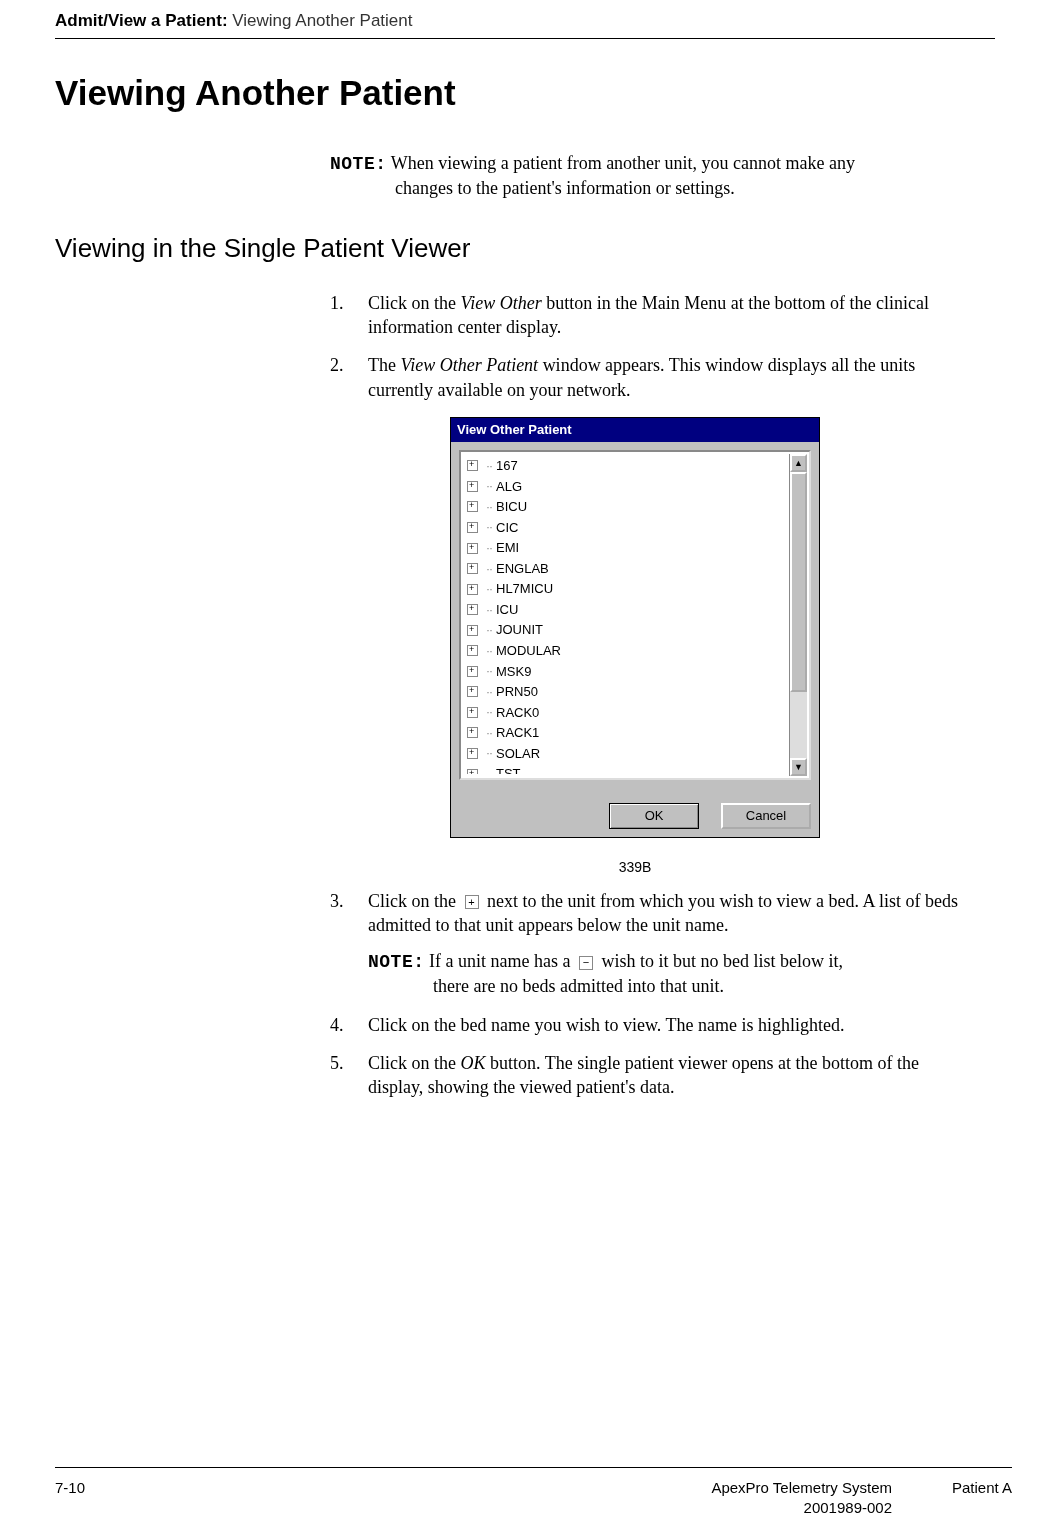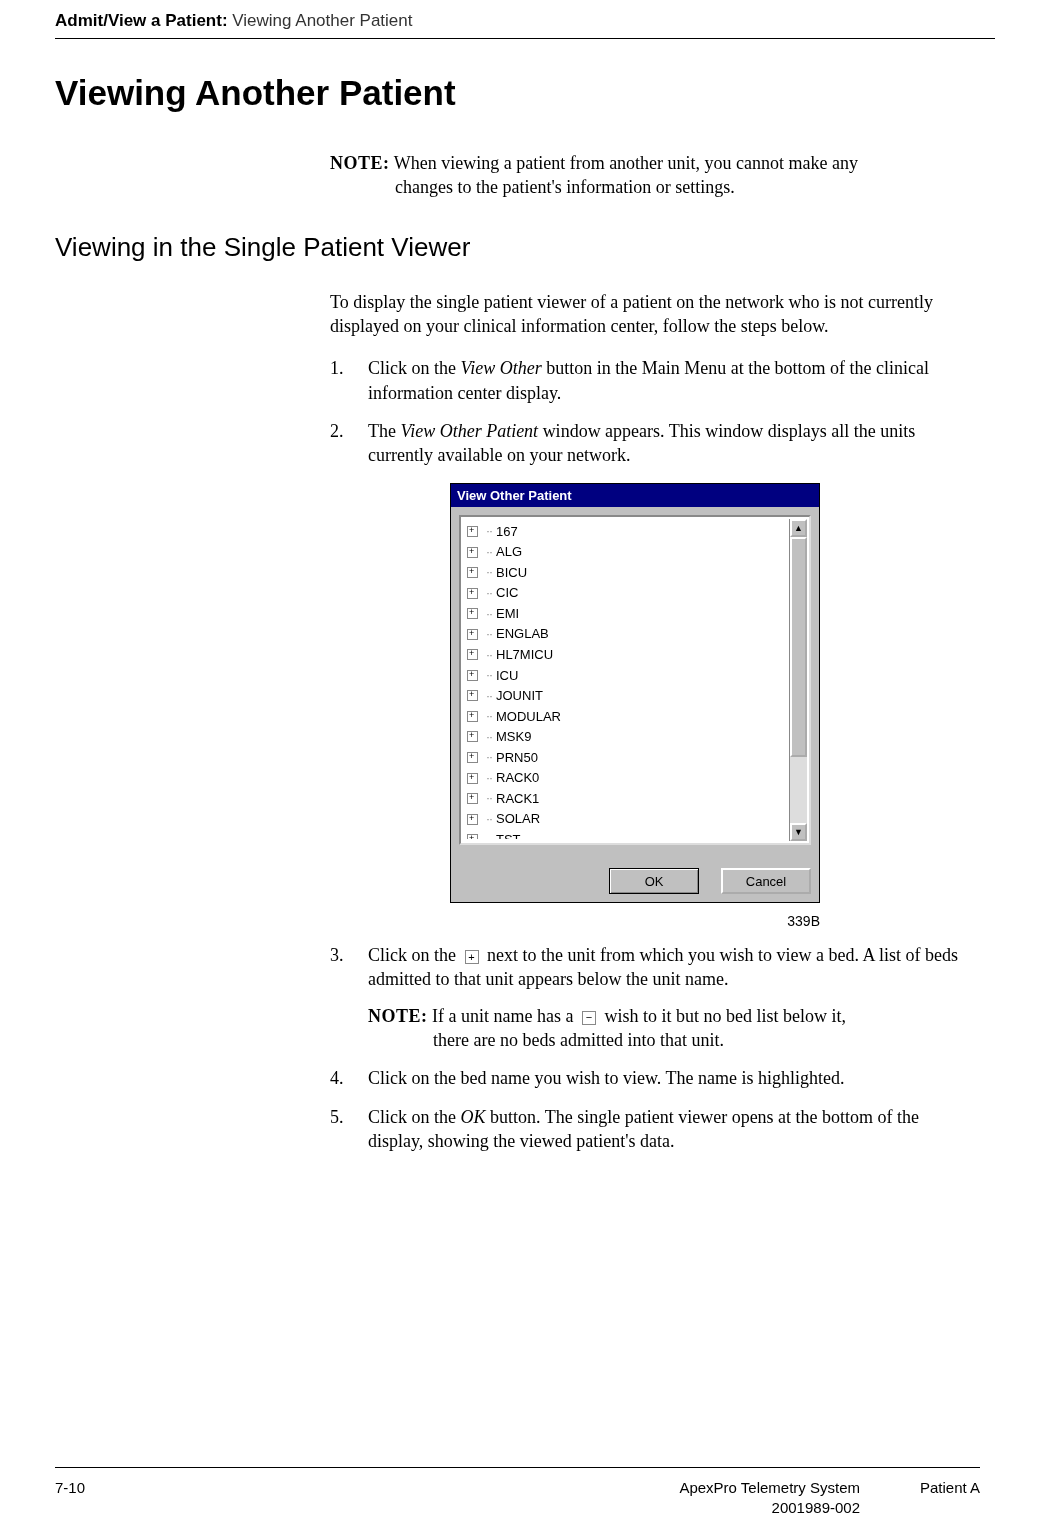--- a/index.html
+++ b/index.html
@@ -40,21 +40,21 @@
       margin: 30px 0 25px 0;
     }
     .body-block {
       margin-left: 275px;
       margin-right: 20px;
     }
     .note {
       margin-bottom: 18px;
     }
     .note-label {
-      font-family: Liberation Serif, serif;
+      font-family: Liberation Mono, monospace;
       font-weight: 900;
       letter-spacing: 0.5px;
     }
     .note-text {}
     .note-indent {
       display: block;
       margin-left: 65px;
     }
     p { margin-bottom: 18px; }
     ol { list-style: none; padding: 0; margin: 0; }
@@ -165,25 +165,25 @@
       background: #c0c0c0;
       border: 2px outset #fff;
       margin-left: 18px;
       cursor: pointer;
     }
     .dlg-btn.primary {
       border: 1px solid #000;
       box-shadow: inset 1px 1px 0 #fff, inset -1px -1px 0 #888;
     }
     .fig-label {
-      text-align: right;
+      text-align: center;
       width: 370px;
       font-family: Arial, sans-serif;
       font-size: 14px;
-      margin-top: 9px;
+      margin-top: 20px;
     }
     .plus-icon {
       display: inline-block;
       width: 14px;
       height: 14px;
       border: 1px solid #888;
       background: #fff;
       font-size: 11px;
       line-height: 12px;
       text-align: center;
@@ -208,21 +208,21 @@
       margin: 12px 0 14px 0;
     }
     .inner-note-indent {
       display: block;
       margin-left: 65px;
     }
     .footer {
       position: absolute;
       bottom: 20px;
       left: 55px;
-      right: 70px;
+      right: 38px;
       border-top: 1.5px solid #000;
       padding-top: 10px;
       font-family: Arial, Helvetica, sans-serif;
       font-size: 15px;
       display: flex;
       justify-content: space-between;
       align-items: flex-start;
     }
     .footer-center { text-align: right; flex: 1; }
     .footer-left { width: 120px; text-align: left; }
@@ -243,21 +243,20 @@
     <div class="note">
       <span class="note-label">NOTE:</span>
       <span class="note-text">When viewing a patient from another unit, you cannot make any</span>
       <span class="note-indent">changes to the patient's information or settings.</span>
     </div>
   </div>
 
   <h2>Viewing in the Single Patient Viewer</h2>
 
   <div class="body-block">
-    <p>To display the single patient viewer of a patient on the network who is not currently displayed on your clinical information center, follow the steps below.</p>
 
     <ol>
       <li>
         <span class="num">1.</span>
         <span>Click on the </span><em class="ui">View Other</em><span> button in the Main Menu at the bottom of the clinical information center display.</span>
       </li>
       <li>
         <span class="num">2.</span>
         <span>The </span><em class="ui">View Other Patient</em><span> window appears. This window displays all the units currently available on your network.</span>
       </li>

